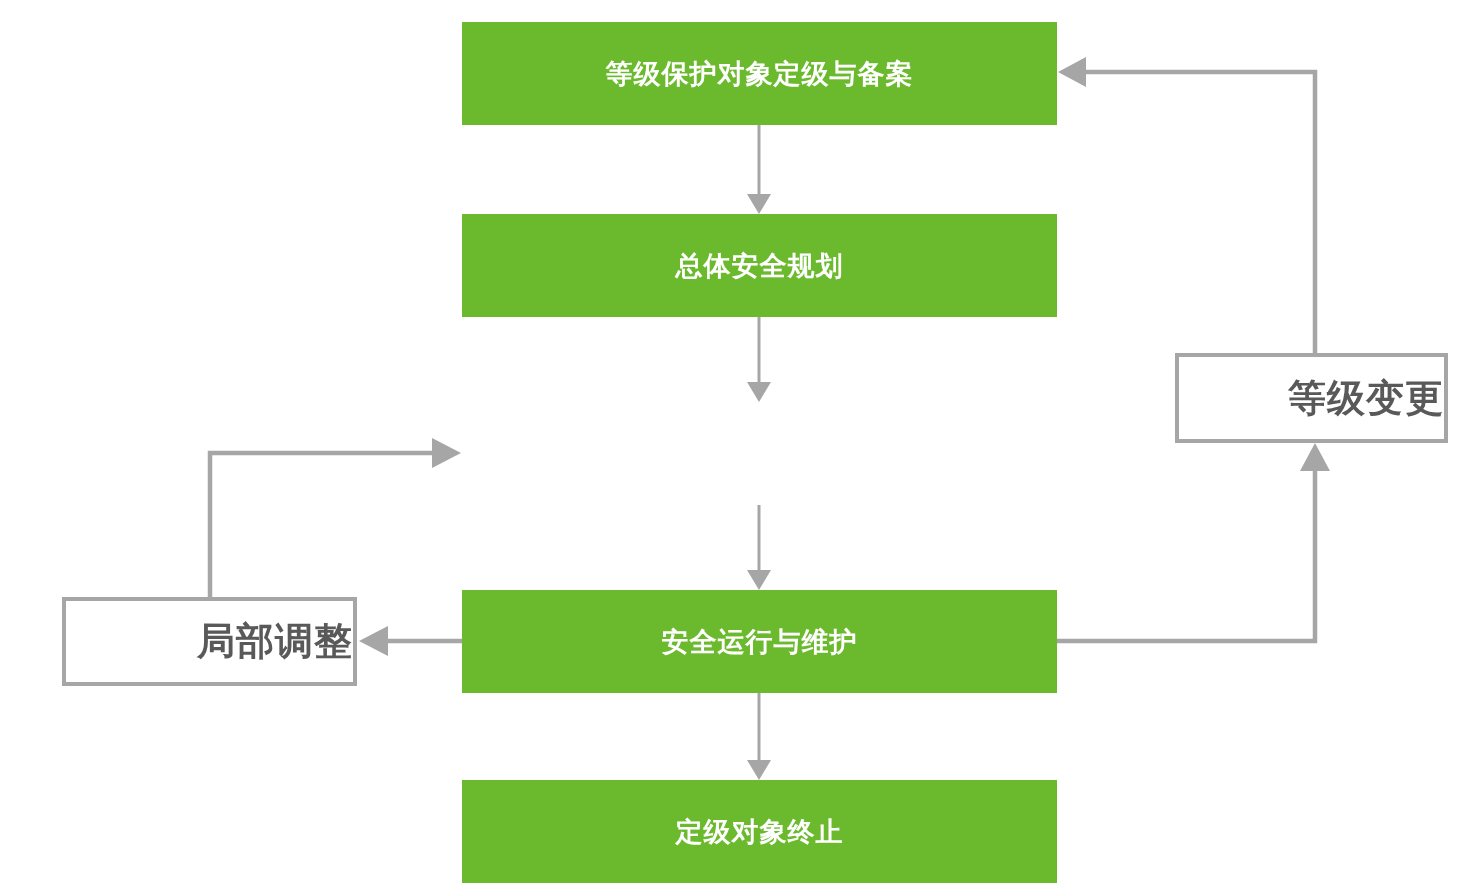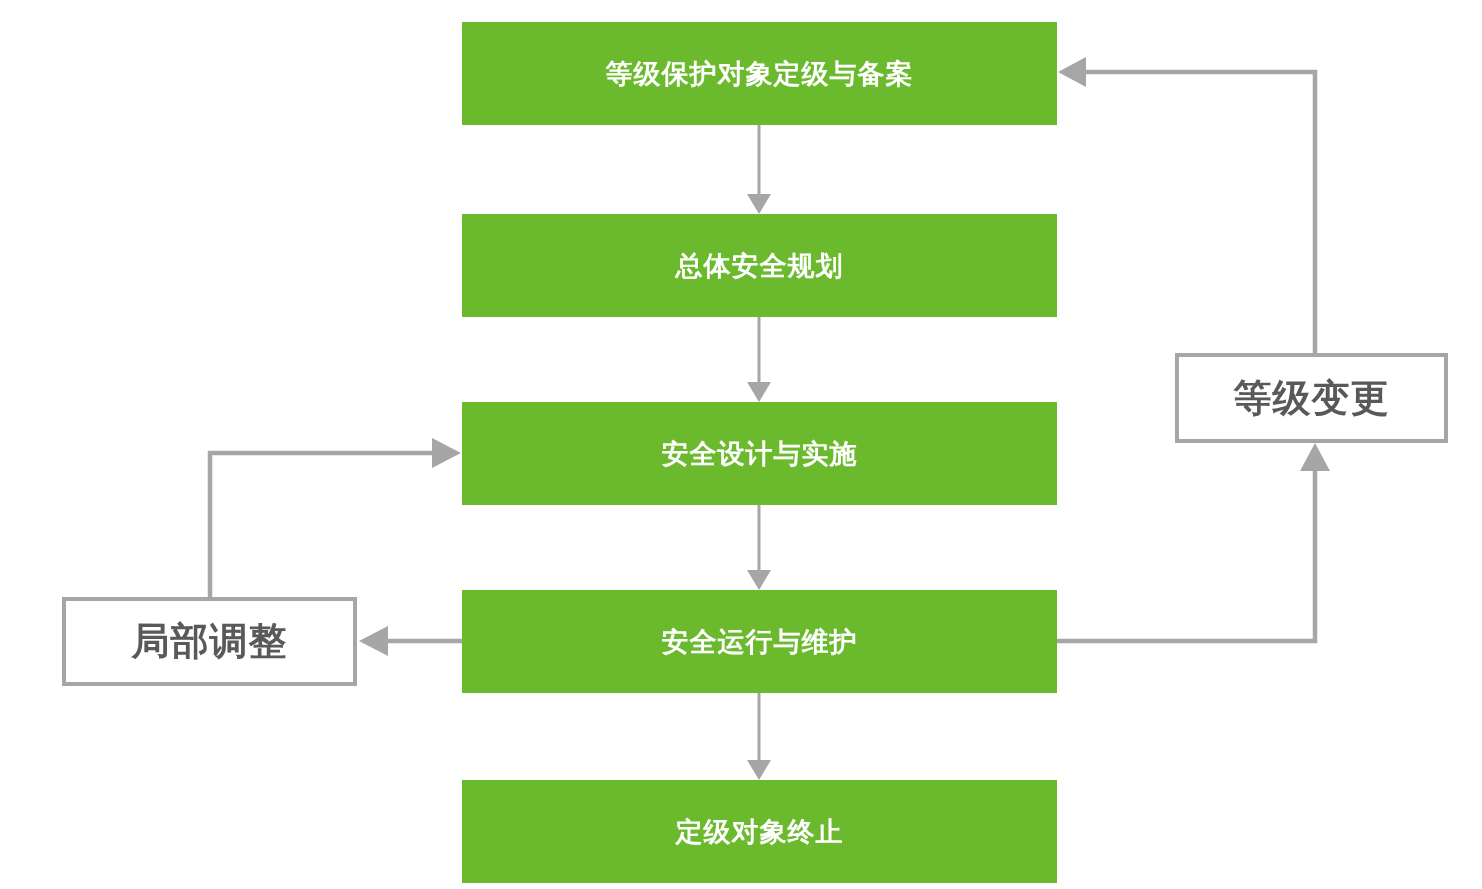--- a/index.html
+++ b/index.html
@@ -61,20 +61,21 @@
     color: var(--color-node-text);
     font-size: 27px;
     letter-spacing: 1px;
   }
   .node-outline {
     background: #FFFFFF;
     border: 4px solid var(--color-connector);
     color: var(--color-side-text);
     font-size: 38px;
     letter-spacing: 1px;
+    justify-content: flex-end;
   }
   #step-grading      { top: 22px; }
   #step-planning     { top: 214px; }
   #step-design       { top: 402px; }
   #step-operation    { top: 590px; }
   #step-termination  { top: 780px; }
   #side-level-change       { left: 1175px; top: 353px; width: 273px; height: 90px; }
   #side-partial-adjustment { left: 62px;  top: 597px; width: 295px; height: 89px; }
 </style>
 </head>
@@ -119,23 +120,20 @@
       <polygon class="head" points="1058,72 1086,57 1086,87"></polygon>
     </g>
   </svg>
 
   <div class="node node-green" id="step-grading">
     <span>等级保护对象定级与备案</span>
   </div>
   <div class="node node-green" id="step-planning">
     <span>总体安全规划</span>
   </div>
-  <div class="node node-green" id="step-design">
-    <span>安全设计与实施</span>
-  </div>
   <div class="node node-green" id="step-termination">
     <span>定级对象终止</span>
   </div>
   <div class="node node-green" id="step-operation">
     <span>安全运行与维护</span>
   </div>
 
   <div class="node node-outline" id="side-level-change">
     <span>等级变更</span>
   </div>

